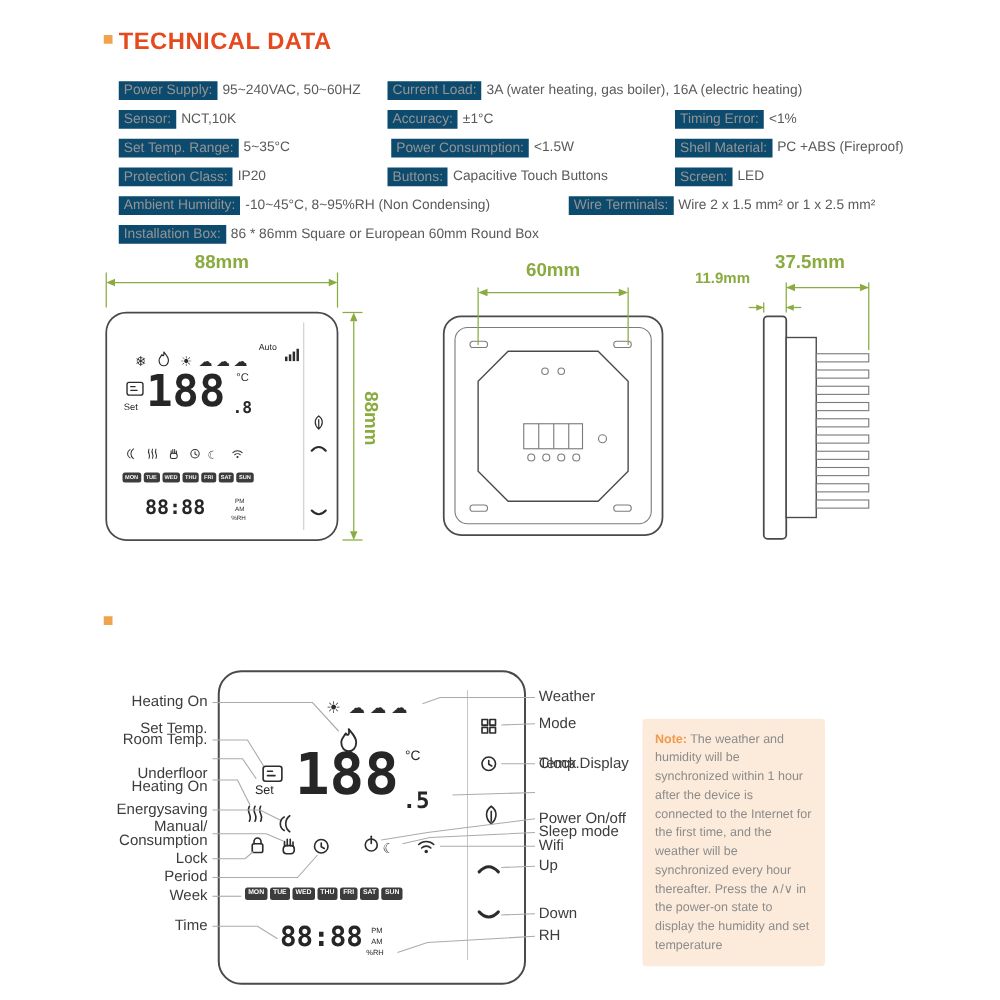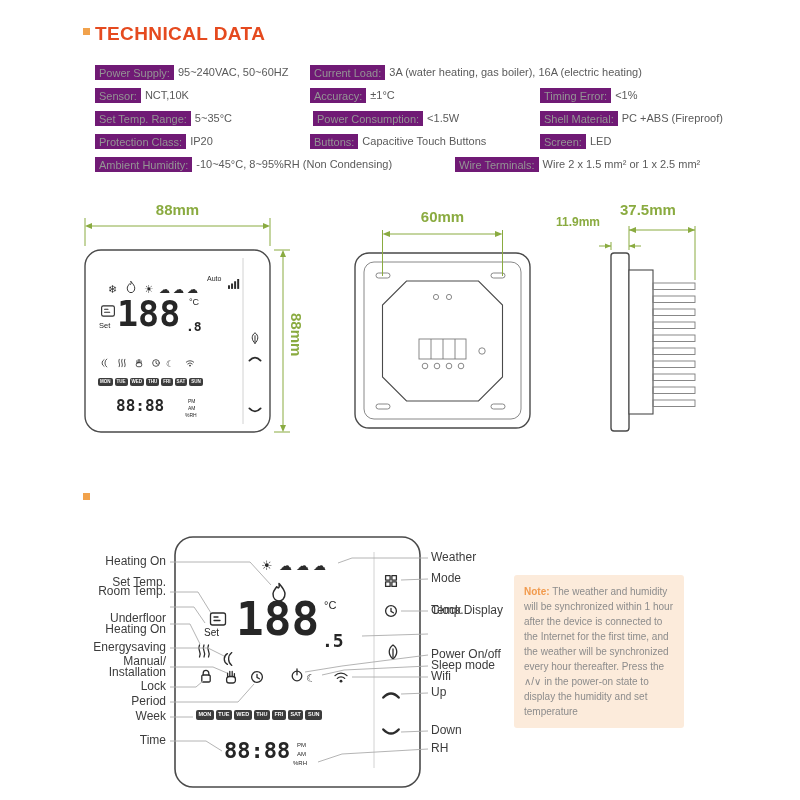--- a/index.html
+++ b/index.html
@@ -1,34 +1,34 @@
 <!DOCTYPE html>
 <html><head>
 <meta charset="utf-8">
 <style>
   html,body{margin:0;padding:0;background:#fff}
   #page{position:relative;width:800px;height:800px;background:#fff;overflow:hidden;
         font-family:"Liberation Sans",sans-serif;}
   .sec-title{position:absolute;font-size:19px;font-weight:bold;color:#e54a1f;letter-spacing:.4px}
   .bullet{position:absolute;width:7px;height:7px;background:#f1a24c}
   .spec{position:absolute;font-size:11px;white-space:nowrap}
-  .spec .lab{background:#701a75;color:#949494;padding:1.5px 4px}
+  .spec .lab{background:#0c4a6e;color:#949494;padding:1.5px 4px}
   .spec .val{color:#5a5a5a;margin-left:4px}
   .dim{position:absolute;color:#8aab40;font-weight:bold;line-height:1}
   .dim.c{text-align:center}
   .vert{writing-mode:vertical-rl}
   .lcd{position:absolute;font-family:"DejaVu Sans Mono",monospace;font-weight:bold;color:#262626;line-height:1}
   .tiny{position:absolute;color:#262626;line-height:1}
   .clabel{position:absolute;font-size:12px;color:#3c3c3c;line-height:11px;white-space:pre-line}
   .clabel.left{width:100px;text-align:right}
   .week{position:absolute;display:flex;gap:2px}
   .week span{background:#3c3c3c;color:#fafafa;border-radius:2px;font-weight:bold;display:block;line-height:1}
   .week.front span{font-size:4.5px;padding:1.5px 2px}
   .week.home span{font-size:5.5px;padding:2px 2.5px}
-  .note{position:absolute;left:514px;top:575px;width:170px;background:#fcebdb;border-radius:3px;
+  .note{position:absolute;left:514px;top:575px;width:146px;background:#fcebdb;border-radius:3px;
         padding:9px 10px;font-size:10px;line-height:1.5;color:#8c8c8c;box-sizing:border-box}
   .note .np{color:#f19a4d;font-weight:bold}
   svg .outline{fill:#fff;stroke:#4a4a4a;stroke-width:1.4}
   svg .in{fill:none;stroke:#7c7c7c;stroke-width:.9}
   svg .thin{stroke:#c6c6c6;stroke-width:.8}
   svg .ic{fill:none;stroke:#2c2c2c;stroke-width:1.3;stroke-linecap:round;stroke-linejoin:round}
   svg .icf{fill:#2c2c2c}
   svg .glyph{fill:#2c2c2c;font-family:"DejaVu Sans",sans-serif}
   svg .diml{stroke:#8aab40;stroke-width:1;fill:none}
   svg .dima{fill:#8aab40}
@@ -241,20 +241,21 @@
   <div class="spec" style="left:310px;top:89px"><span class="lab">Accuracy:</span><span class="val">±1°C</span></div>
   <div class="spec" style="left:540px;top:89px"><span class="lab">Timing Error:</span><span class="val">&lt;1%</span></div>
   <div class="spec" style="left:95px;top:112px"><span class="lab">Set Temp. Range:</span><span class="val">5~35°C</span></div>
   <div class="spec" style="left:313px;top:112px"><span class="lab">Power Consumption:</span><span class="val">&lt;1.5W</span></div>
   <div class="spec" style="left:540px;top:112px"><span class="lab">Shell Material:</span><span class="val">PC +ABS (Fireproof)</span></div>
   <div class="spec" style="left:95px;top:135px"><span class="lab">Protection Class:</span><span class="val">IP20</span></div>
   <div class="spec" style="left:310px;top:135px"><span class="lab">Buttons:</span><span class="val">Capacitive Touch Buttons</span></div>
   <div class="spec" style="left:540px;top:135px"><span class="lab">Screen:</span><span class="val">LED</span></div>
   <div class="spec" style="left:95px;top:158px"><span class="lab">Ambient Humidity:</span><span class="val">-10~45°C, 8~95%RH (Non Condensing)</span></div>
   <div class="spec" style="left:455px;top:158px"><span class="lab">Wire Terminals:</span><span class="val">Wire 2 x 1.5 mm² or 1 x 2.5 mm²</span></div>
+  <div class="spec" style="left:95px;top:181px"><span class="lab">Installation Box:</span><span class="val">86 * 86mm Square or European 60mm Round Box</span></div>
 
   <div class="dim c" style="left:85px;top:202px;width:185px;font-size:15px">88mm</div>
   <div class="dim vert" style="left:289px;top:313px;font-size:15px">88mm</div>
   <div class="dim c" style="left:383px;top:209px;width:119px;font-size:15px">60mm</div>
   <div class="dim" style="left:556px;top:216px;font-size:12px">11.9mm</div>
   <div class="dim" style="left:620px;top:202px;font-size:15px">37.5mm</div>
 
   <div class="tiny" style="left:207px;top:275px;font-size:7px">Auto</div>
   <div class="tiny" style="left:99px;top:322px;font-size:7.5px">Set</div>
   <div class="lcd" style="left:117px;top:297px;font-size:35px">188</div>
@@ -292,21 +293,21 @@
   <div class="tiny" style="left:297px;top:751px;font-size:6px">AM</div>
   <div class="tiny" style="left:293px;top:760px;font-size:6px">%RH</div>
 
   <div class="clabel left" style="left:66px;top:556px">Heating On</div>
   <div class="clabel left" style="left:66px;top:586px">Room Temp.</div>
   <div class="clabel left" style="left:66px;top:577px">Set Temp.</div>
   <div class="clabel left" style="left:66px;top:613px">Underfloor
 Heating On</div>
   <div class="clabel left" style="left:66px;top:642px">Energysaving</div>
   <div class="clabel left" style="left:66px;top:656px">Manual/
-Installation</div>
+Consumption</div>
   <div class="clabel left" style="left:66px;top:681px">Lock</div>
   <div class="clabel left" style="left:66px;top:696px">Period</div>
   <div class="clabel left" style="left:66px;top:711px">Week</div>
   <div class="clabel left" style="left:66px;top:735px">Time</div>
   <div class="clabel" style="left:431px;top:552px">Weather</div>
   <div class="clabel" style="left:431px;top:573px">Mode</div>
   <div class="clabel" style="left:431px;top:605px">Clock</div>
   <div class="clabel" style="left:431px;top:605px">Temp.Display</div>
   <div class="clabel" style="left:431px;top:649px">Power On/off</div>
   <div class="clabel" style="left:431px;top:660px">Sleep mode</div>

